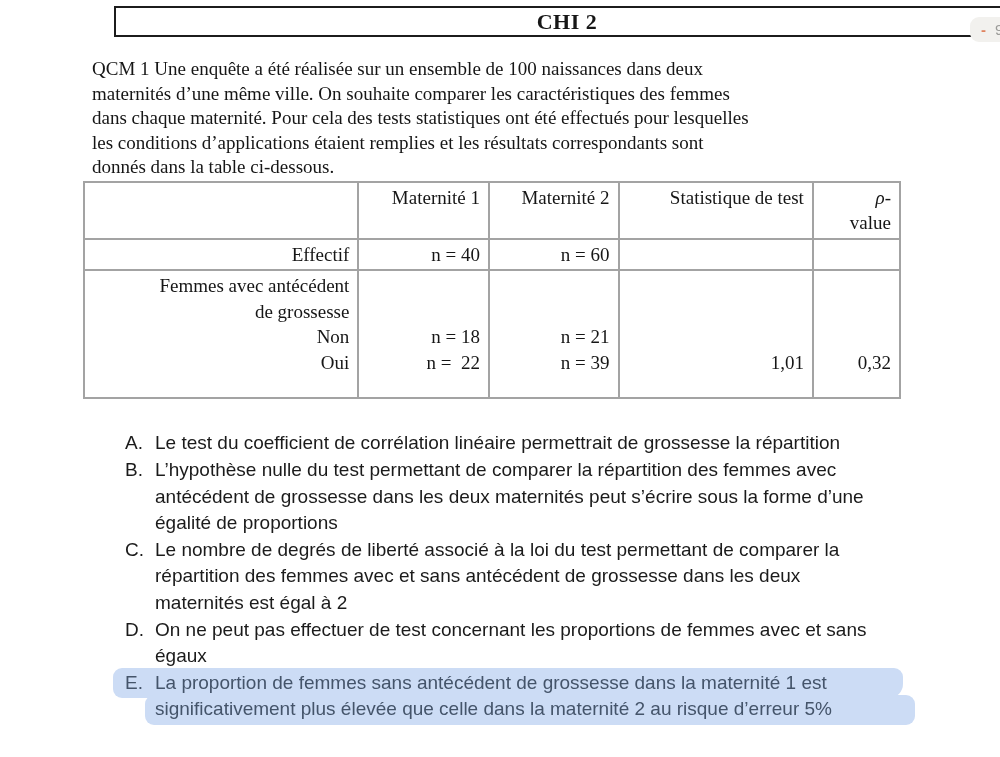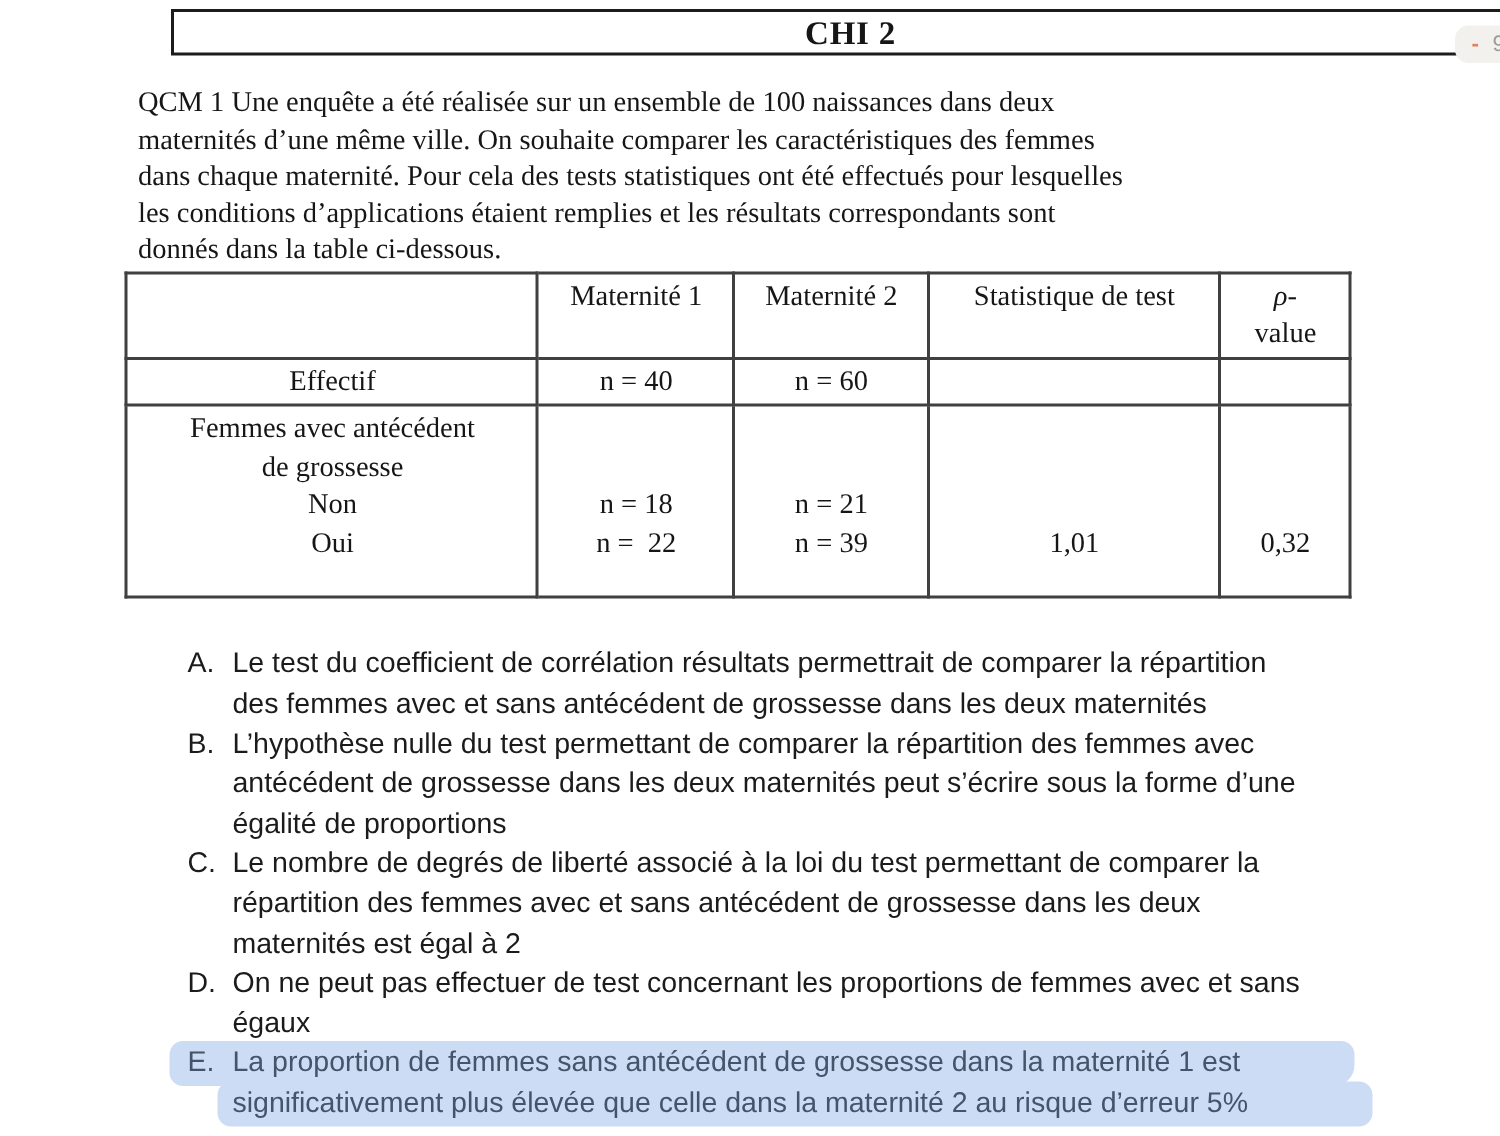--- a/index.html
+++ b/index.html
@@ -45,24 +45,24 @@
   .intro div{white-space:pre;}
   
   table.stats{
     margin:1px 0 0 83px;
     border-collapse:collapse;
     table-layout:fixed;
     width:818px;
     font-size:19px;
   }
   table.stats td, table.stats th{
-    border:2px solid #404040;
+    border:2px solid #a3a3a3;
     padding:2px 8px 2px 9px;
     vertical-align:top;
-    text-align:center;
+    text-align:right;
     font-weight:normal;
     white-space:pre-wrap;
     line-height:25.5px;
     box-sizing:border-box;
     margin-left:44px;
   }
   .col-label{width:271px;}
   .col-m1{width:129px;}
   .col-m2{width:128px;}
   .col-stat{width:192px;}
@@ -153,22 +153,21 @@
 0,32</td>
     </tr>
   </tbody>
 </table>
 
 <div class="options">
 
   <div class="option">
     <div class="letter">A.</div>
     <div class="text">
-      <div>Le test du coefficient de corrélation résultats permettrait de comparer la répartition</div>
-      <div>des femmes avec et sans antécédent de grossesse dans les deux maternités</div>
+      <div>Le test du coefficient de corrélation linéaire permettrait de grossesse la répartition</div>
     </div>
   </div>
 
   <div class="option">
     <div class="letter">B.</div>
     <div class="text">
       <div>L’hypothèse nulle du test permettant de comparer la répartition des femmes avec</div>
       <div>antécédent de grossesse dans les deux maternités peut s’écrire sous la forme d’une</div>
       <div>égalité de proportions</div>
     </div>

